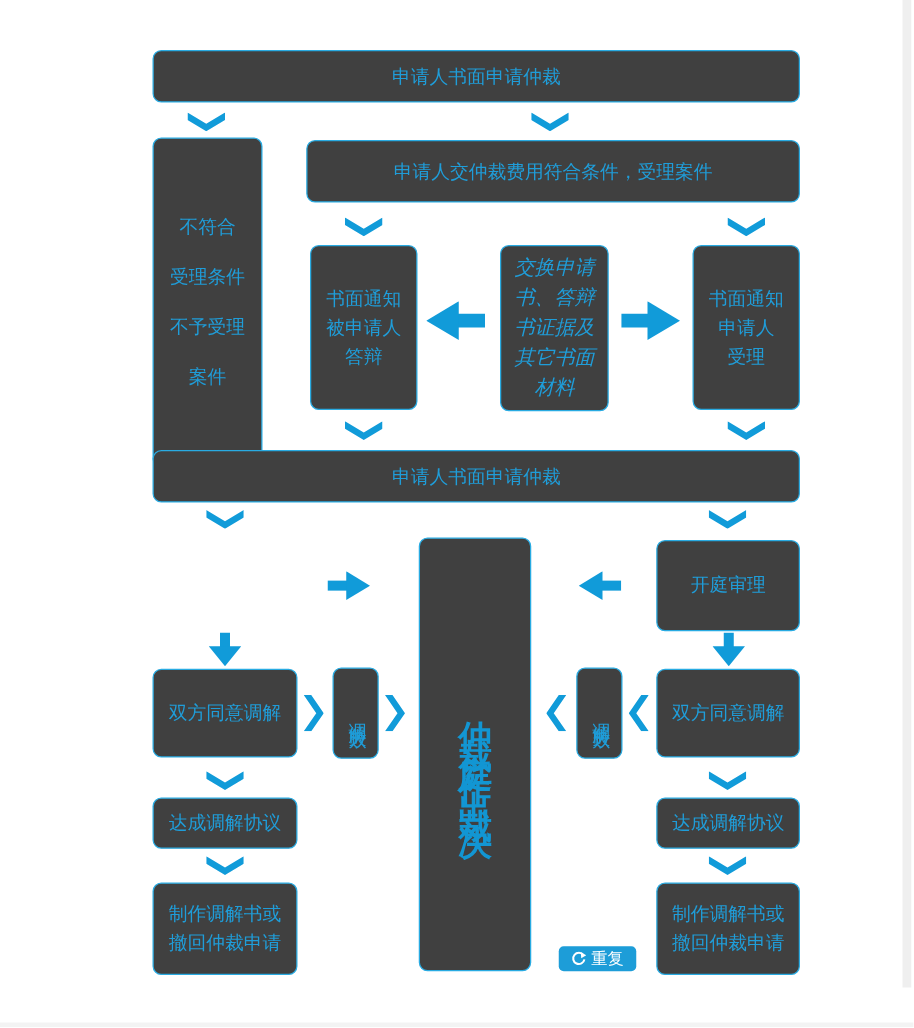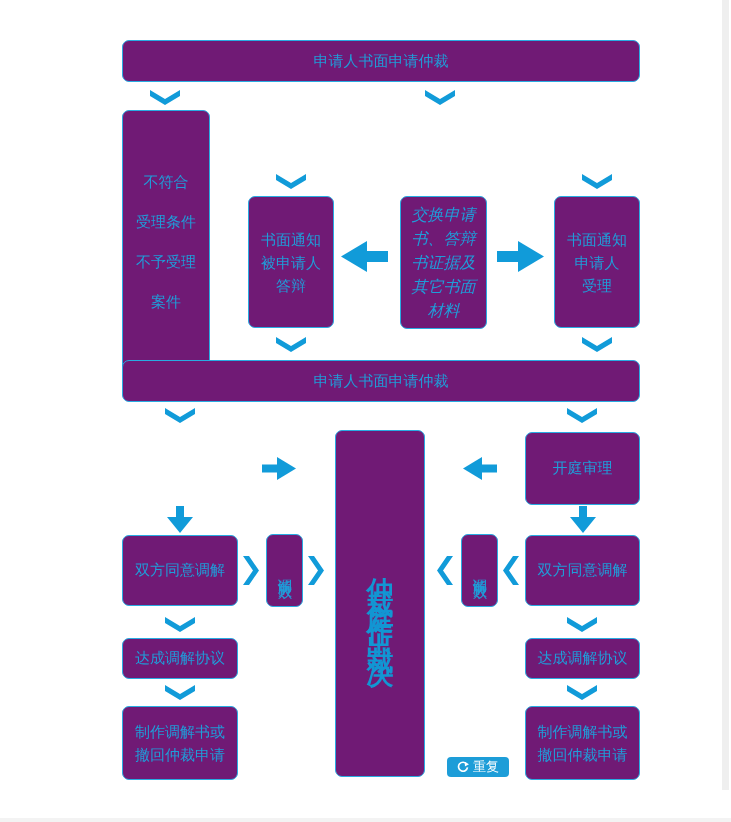--- a/index.html
+++ b/index.html
@@ -2,21 +2,21 @@
 <html><head>
 <meta charset="utf-8">
 <style>
   html,body{margin:0;padding:0;background:#ffffff;}
   .stage{
     position:relative;width:731px;height:822px;background:#ffffff;
     font-family:"Liberation Sans","DejaVu Sans",sans-serif;overflow:hidden;
   }
   .node{
     position:absolute;box-sizing:border-box;
-    background:#701a75;border:1.5px solid #29abe2;border-radius:7px;
+    background:#404040;border:1.5px solid #29abe2;border-radius:7px;
     color:#1f9dd9;font-size:15px;
     display:flex;align-items:center;justify-content:center;text-align:center;
   }
   .label{white-space:pre-line;}
   .lh40{line-height:40px;}
   .lh33{line-height:23px;}
   .lh24{line-height:24px;font-size:16px;font-style:italic;}
   .vlabel{
     writing-mode:vertical-rl;text-orientation:upright;
     letter-spacing:2px;font-size:14.5px;white-space:normal;
@@ -54,20 +54,23 @@
     <svg width="30" height="15" viewBox="0 0 30 15">
         <polygon points="0,0 15,9 30,0 30,6 15,15 0,6" fill="#119bd9"></polygon>
       </svg>
   </div>
 
   <div class="node" style="left:122px;top:110px;width:88px;height:264px;">
     <span class="label lh40">不符合
 受理条件
 不予受理
 案件</span>
+  </div>
+  <div class="node" style="left:245px;top:112px;width:395px;height:50px;">
+    <span class="label">申请人交仲裁费用符合条件，受理案件</span>
   </div>
 
   <div class="arrow" style="left:276px;top:174px;">
     <svg width="30" height="15" viewBox="0 0 30 15">
         <polygon points="0,0 15,9 30,0 30,6 15,15 0,6" fill="#119bd9"></polygon>
       </svg>
   </div>
   <div class="arrow" style="left:582px;top:174px;">
     <svg width="30" height="15" viewBox="0 0 30 15">
         <polygon points="0,0 15,9 30,0 30,6 15,15 0,6" fill="#119bd9"></polygon>

